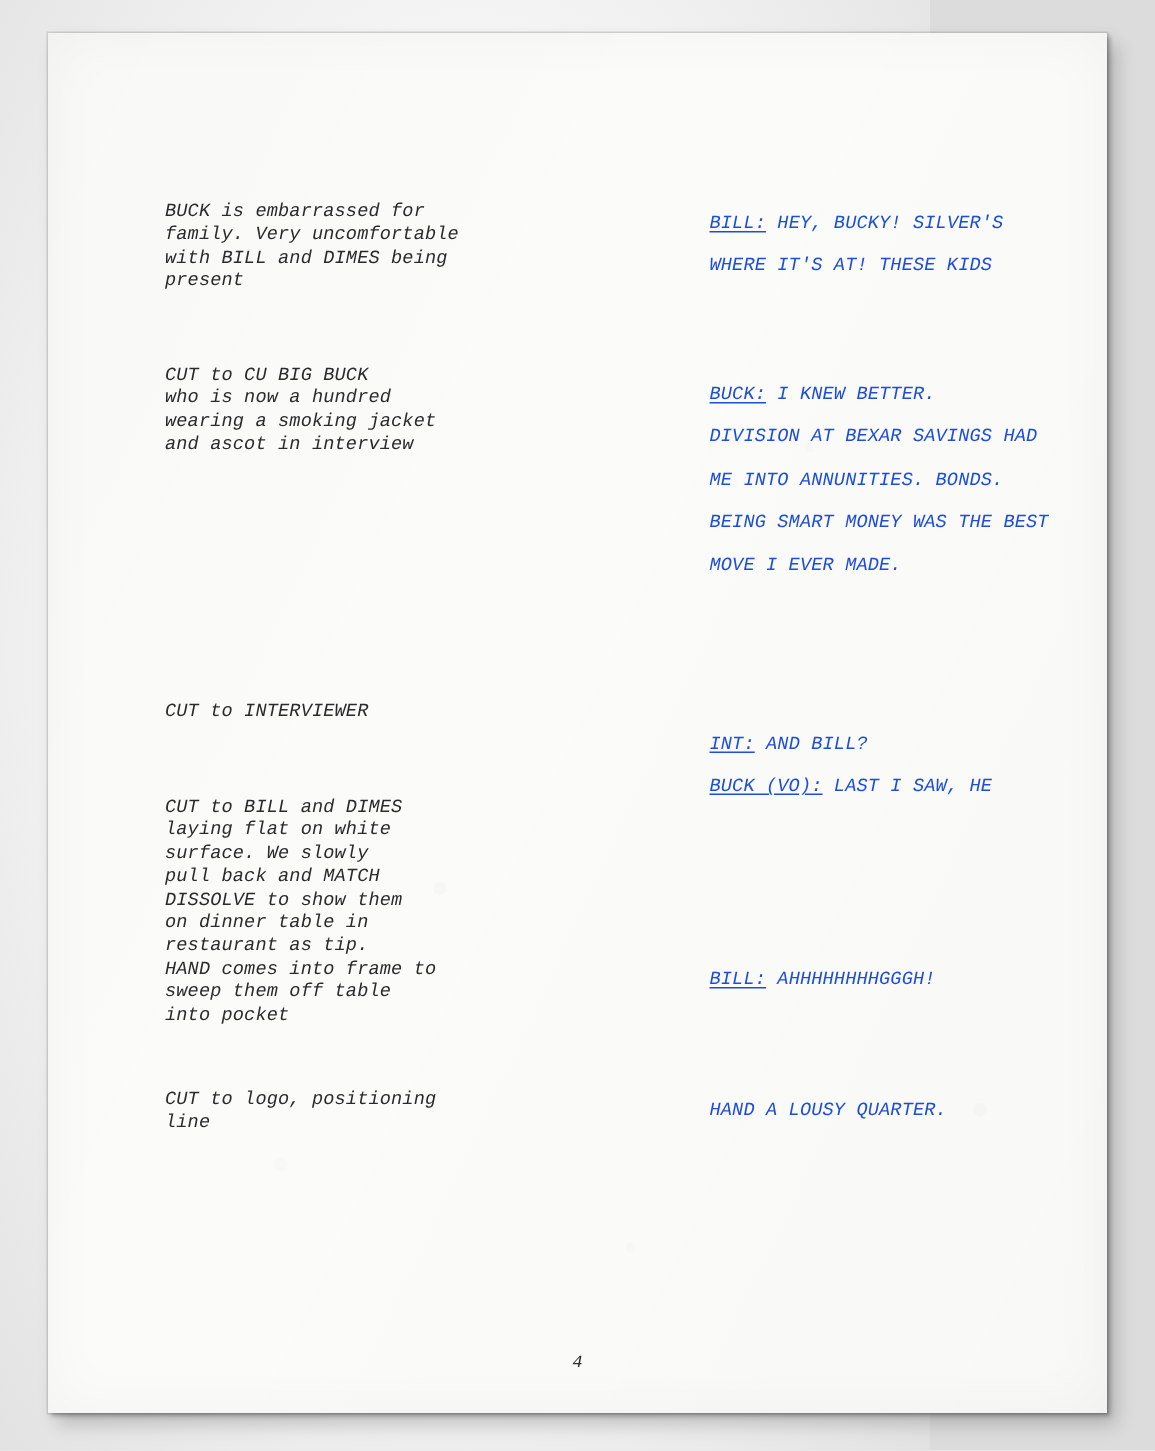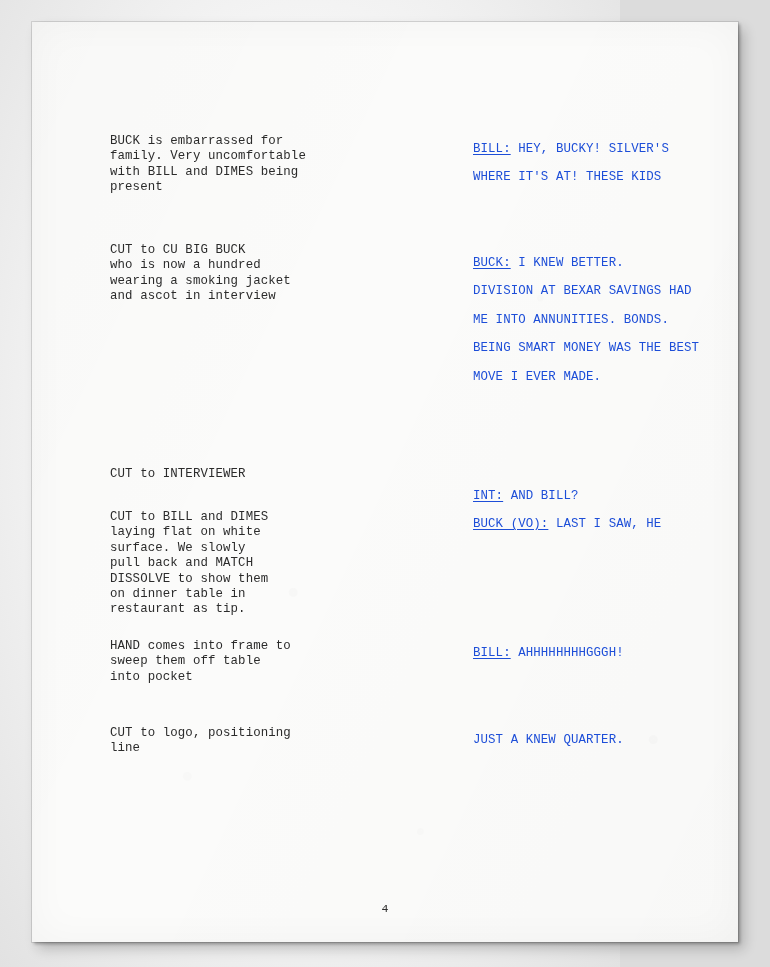--- a/index.html
+++ b/index.html
@@ -14,20 +14,21 @@
     font-family: "Liberation Mono", "DejaVu Sans Mono", monospace;
     overflow: hidden;
   }
 
   #scan-surface {
     position: relative;
     width: 620px;
     height: 967px;
     background:
       radial-gradient(ellipse at 50% 45%, #ffffff 0%, #f4f4f4 55%, #e2e2e2 100%);
+    font-style: italic;
   }
 
   
   #paper {
     position: absolute;
     left: 32px;
     top: 22px;
     width: 706px;
     height: 920px;
     background: #fbfbfa;
@@ -155,21 +156,21 @@
       </div>
 
       <div class="script-row" style="top:0px">
         <div class="col-action action-block" style="top:445px">CUT to INTERVIEWER</div>
         <div class="col-dialogue dialogue-block" style="top:460px">
           <div class="dialogue-line"><span class="speaker">INT:</span><span> AND BILL?</span></div>
         </div>
       </div>
 
       <div class="script-row" style="top:0px">
-        <div class="col-action action-block" style="top:488px">CUT to BILL and DIMES
+        <div class="col-action action-block" style="top:509px">CUT to BILL and DIMES
 laying flat on white
 surface. We slowly
 pull back and MATCH
 DISSOLVE to show them
 on dinner table in
 restaurant as tip.</div>
         <div class="col-dialogue dialogue-block" style="top:488px">
           <div class="dialogue-line"><span class="speaker">BUCK (VO):</span><span> LAST I SAW, HE</span></div>
         </div>
       </div>
@@ -180,21 +181,21 @@
 into pocket</div>
         <div class="col-dialogue dialogue-block" style="top:617px">
           <div class="dialogue-line"><span class="speaker">BILL:</span><span> AHHHHHHHHGGGH!</span></div>
         </div>
       </div>
 
       <div class="script-row" style="top:0px">
         <div class="col-action action-block" style="top:704px">CUT to logo, positioning
 line</div>
         <div class="col-dialogue dialogue-block" style="top:704px">
-          <div class="dialogue-line">JUST A KNEW QUARTER.</div>
+          <div class="dialogue-line">HAND A LOUSY QUARTER.</div>
         </div>
       </div>
 
       <div id="page-number">4</div>
 
     </div>
   </div>
 </div>
 
 </body></html>

